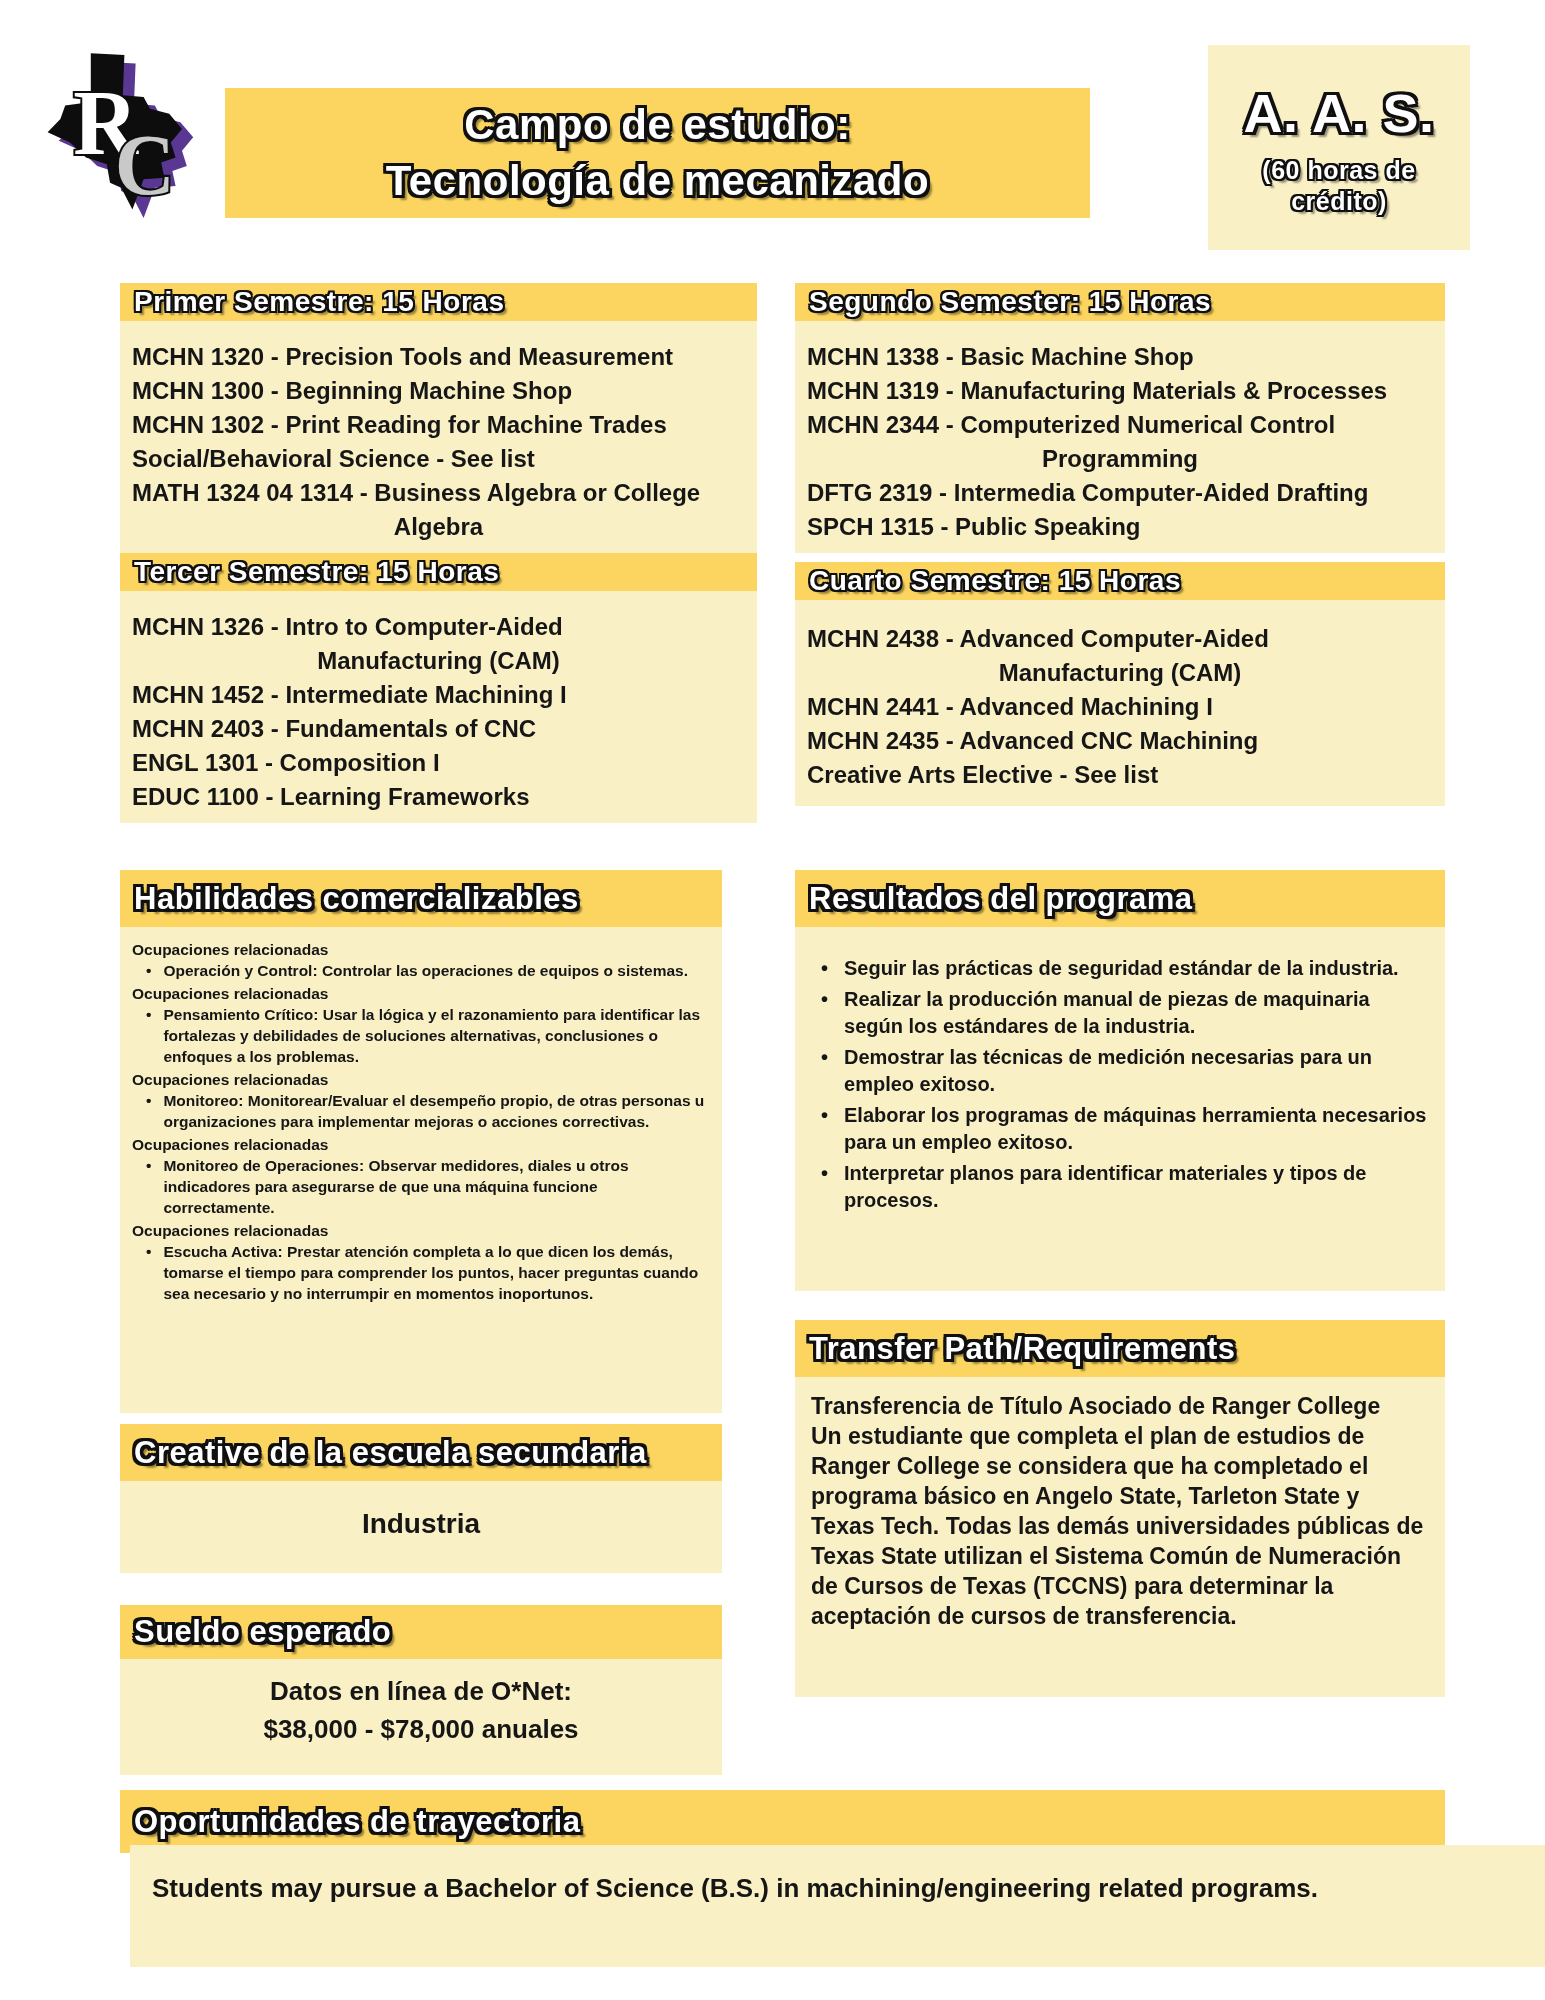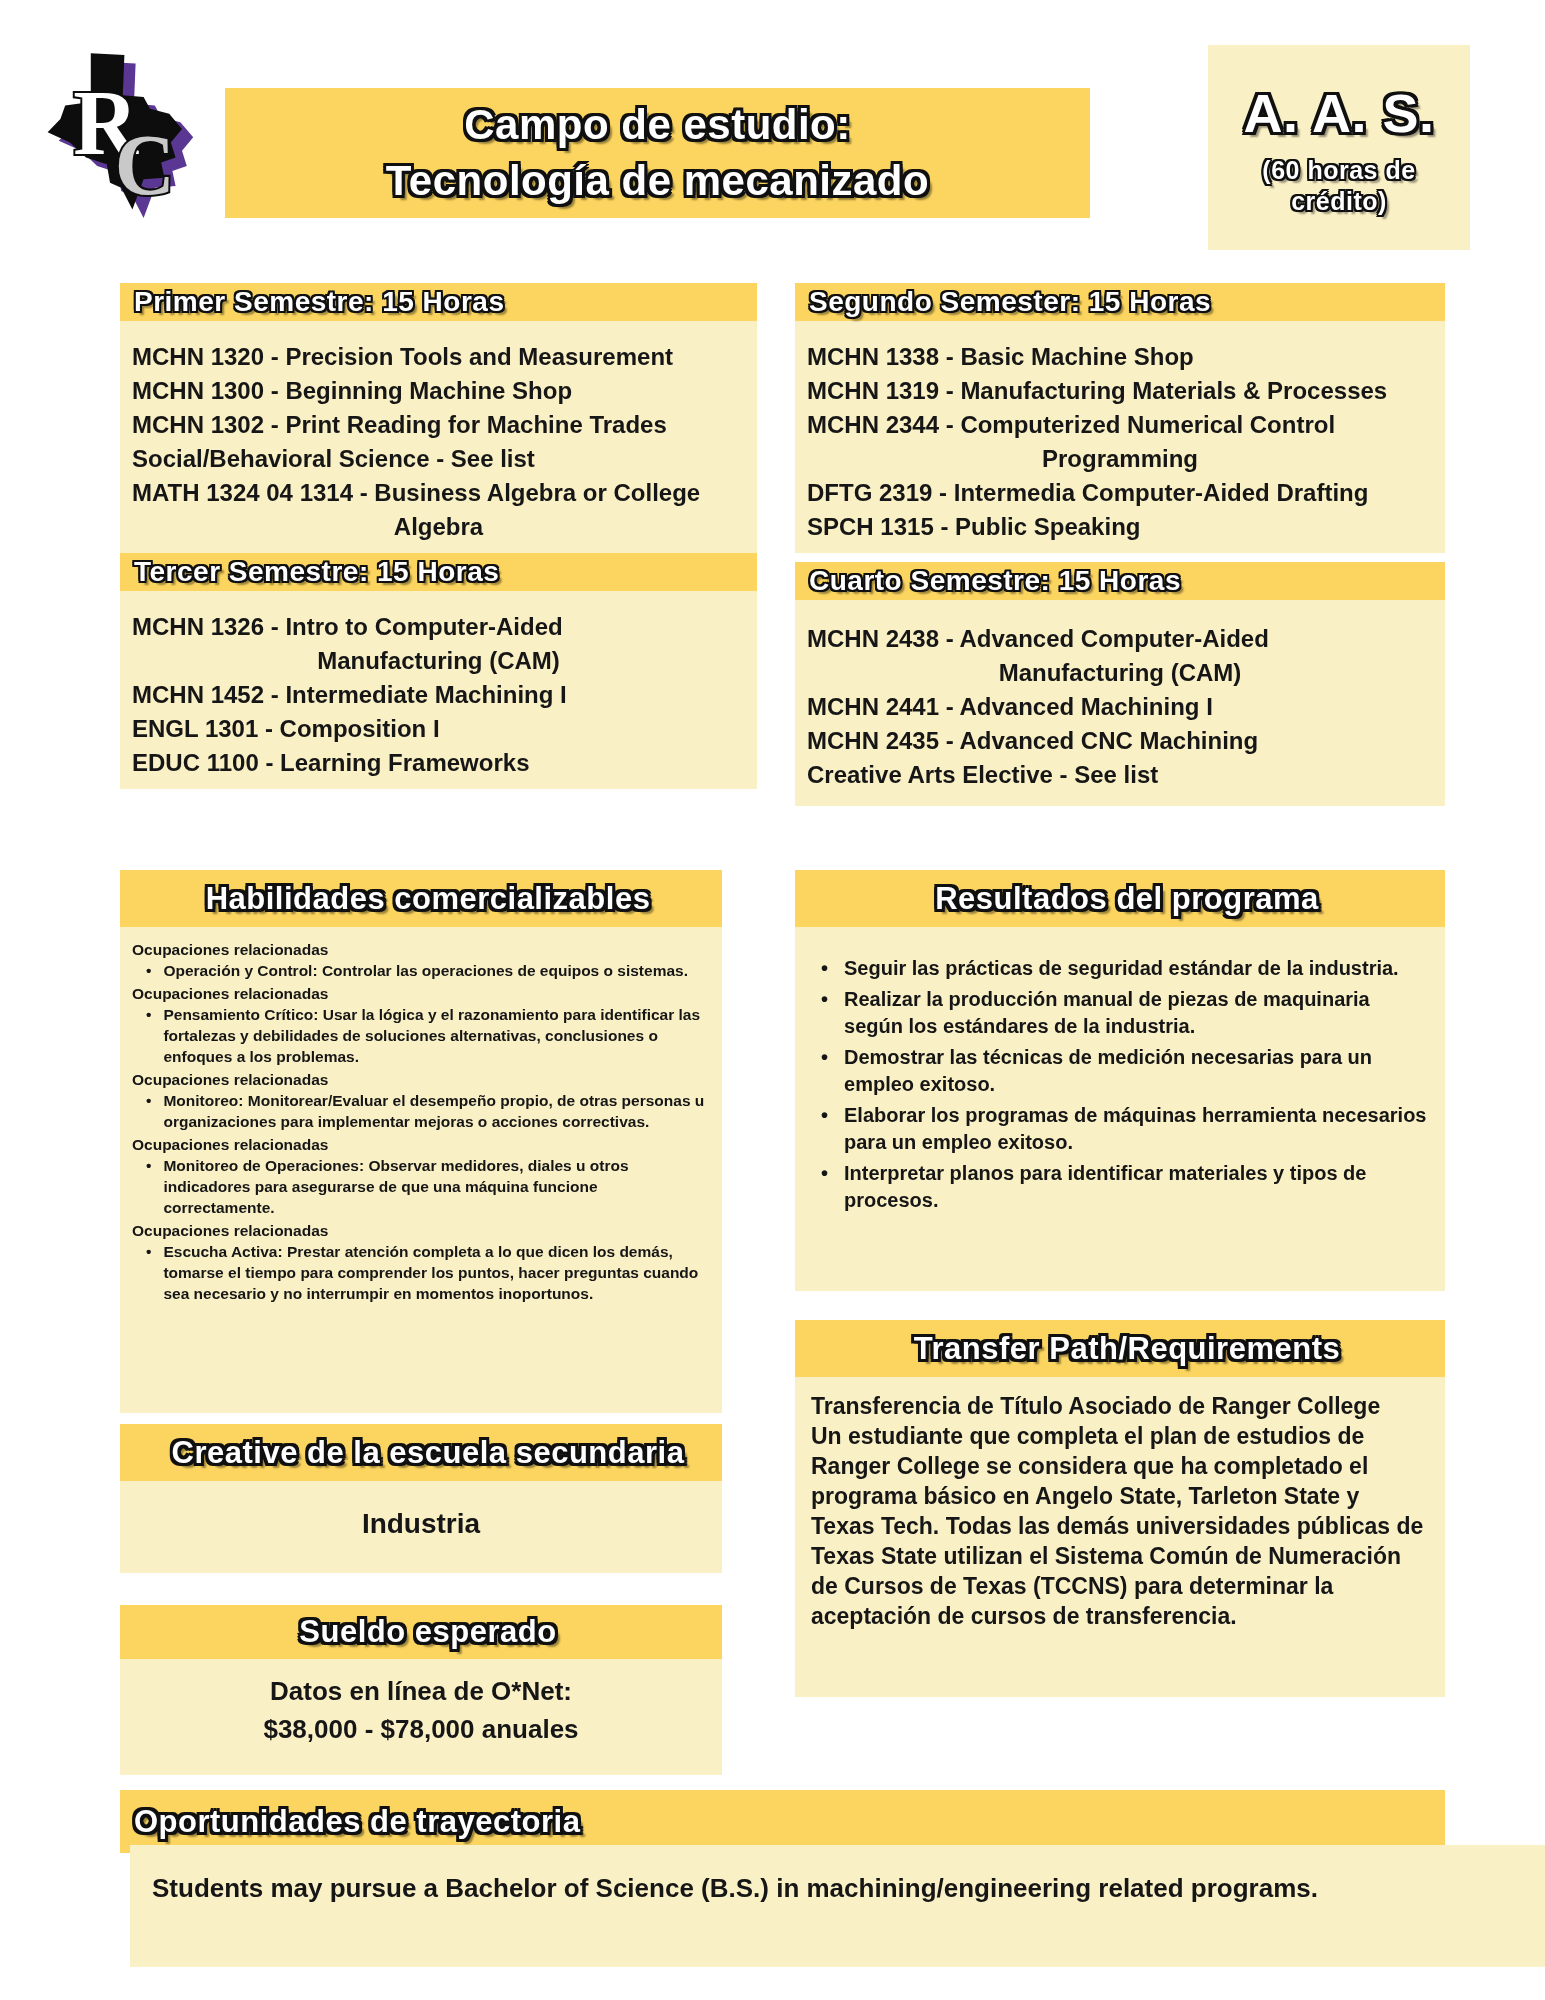--- a/index.html
+++ b/index.html
@@ -50,21 +50,21 @@
   .course-body{padding:19px 12px 9px 12px;font-weight:700;font-size:24px;line-height:34px;color:var(--text);}
   .course-line{white-space:nowrap;}
   .course-cont{text-align:center;white-space:nowrap;}
   #sem1{left:120px;top:283px;width:637px;border-radius:24px;}
   #sem2{left:795px;top:283px;width:650px;}
   #sem3{left:120px;top:553px;width:637px;}
   #sem4{left:795px;top:562px;width:650px;}
   #sem4 .course-body{padding-top:22px;padding-bottom:14px;}
 
   
-  .sec-bar{height:57px;justify-content:center;}
+  .sec-bar{height:57px;}
   .sec-title{font-size:31px;}
 
   #skills{left:120px;top:870px;width:602px;}
   #skills .sec-body{height:486px;padding:12px 10px 10px 12px;font-size:15.5px;line-height:21px;font-weight:700;}
   .skill-group{margin-bottom:2px;}
   .skill-bullet{display:flex;padding-left:14px;}
   .skill-bullet::before{content:"\2022";margin-right:12px;}
 
   #outcomes{left:795px;top:870px;width:650px;}
   #outcomes .sec-body{height:364px;padding:28px 14px 10px 16px;font-size:20px;line-height:27px;font-weight:700;}
@@ -183,20 +183,24 @@
         <div class="course">
           <div class="course-line">MCHN 1326 - Intro to Computer-Aided</div>
           <div class="course-cont">Manufacturing (CAM)</div>
         </div>
 
         <div class="course">
           <div class="course-line">MCHN 1452 - Intermediate Machining I</div>
 
         </div>
 
+        <div class="course">
+          <div class="course-line">MCHN 2403 - Fundamentals of CNC</div>
+
+        </div>
 
         <div class="course">
           <div class="course-line">ENGL 1301 - Composition I</div>
 
         </div>
 
         <div class="course">
           <div class="course-line">EDUC 1100 - Learning Frameworks</div>
 
         </div>

